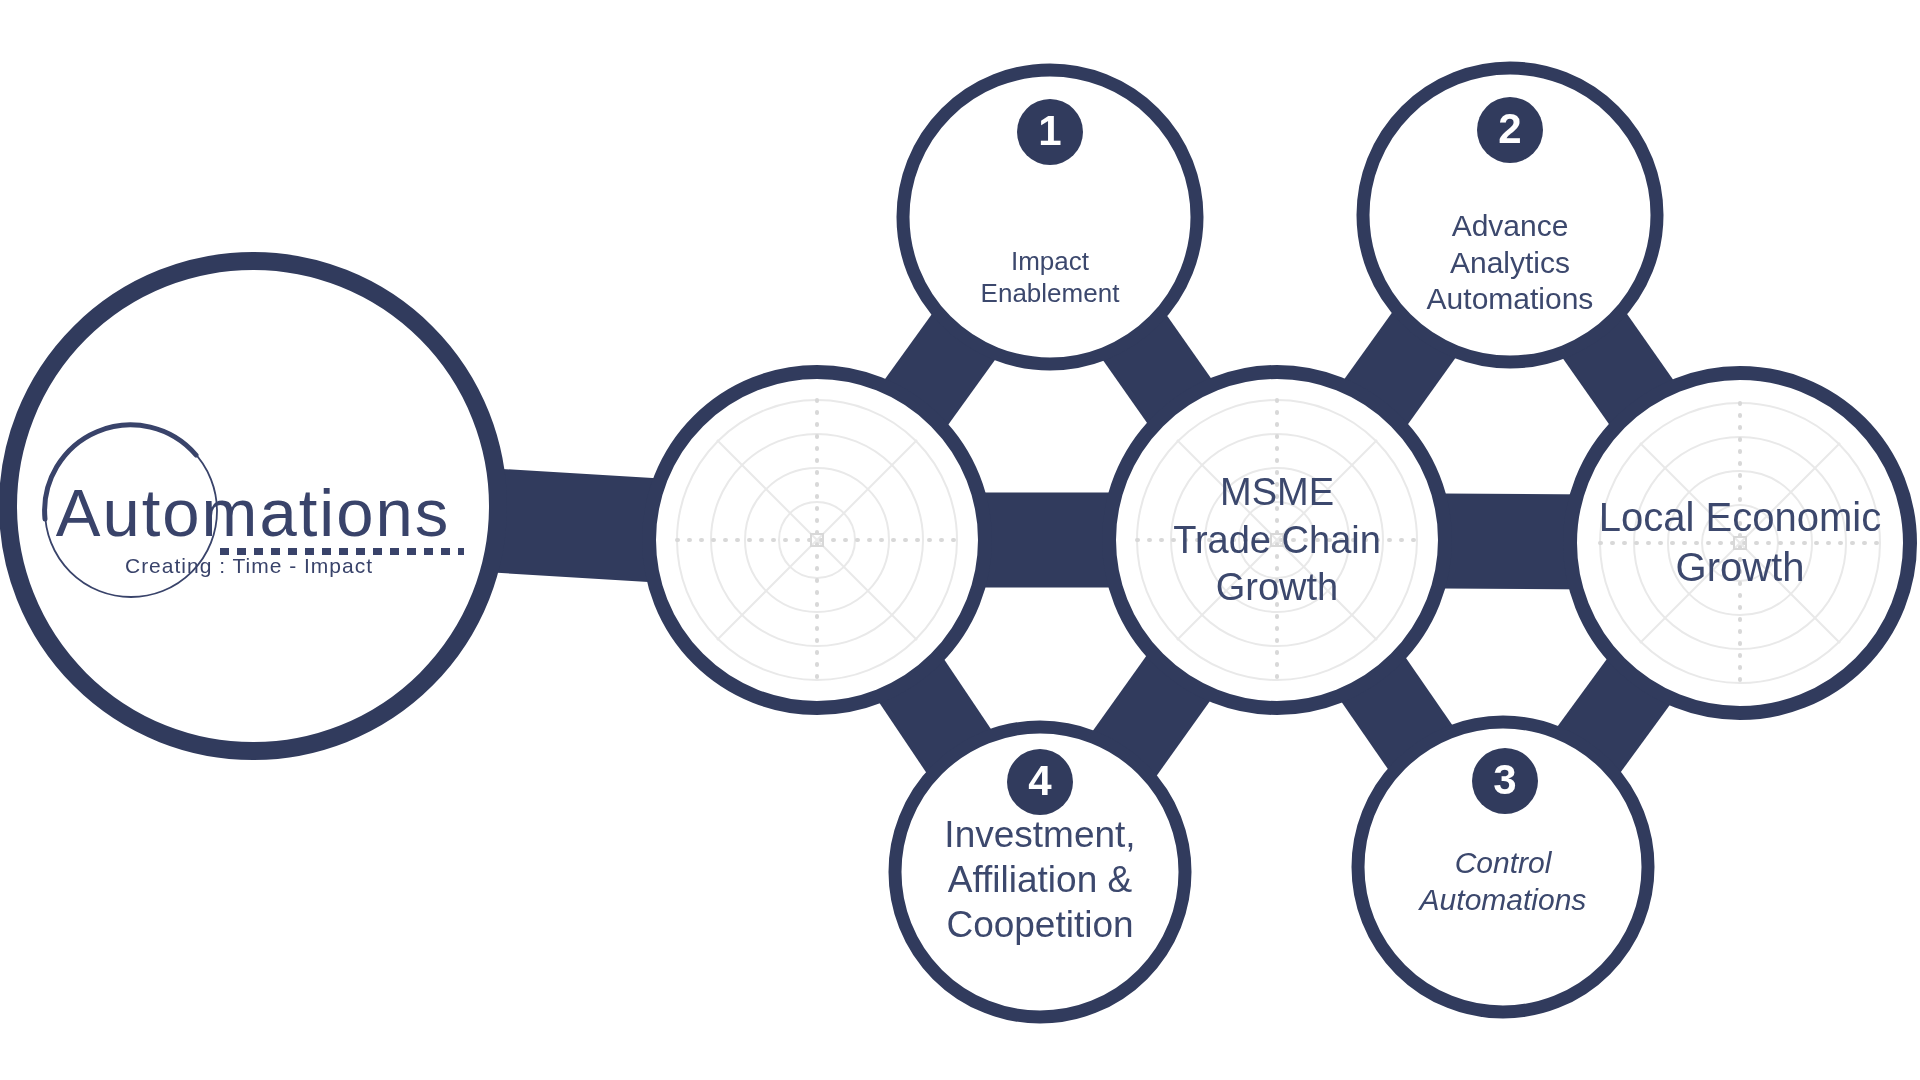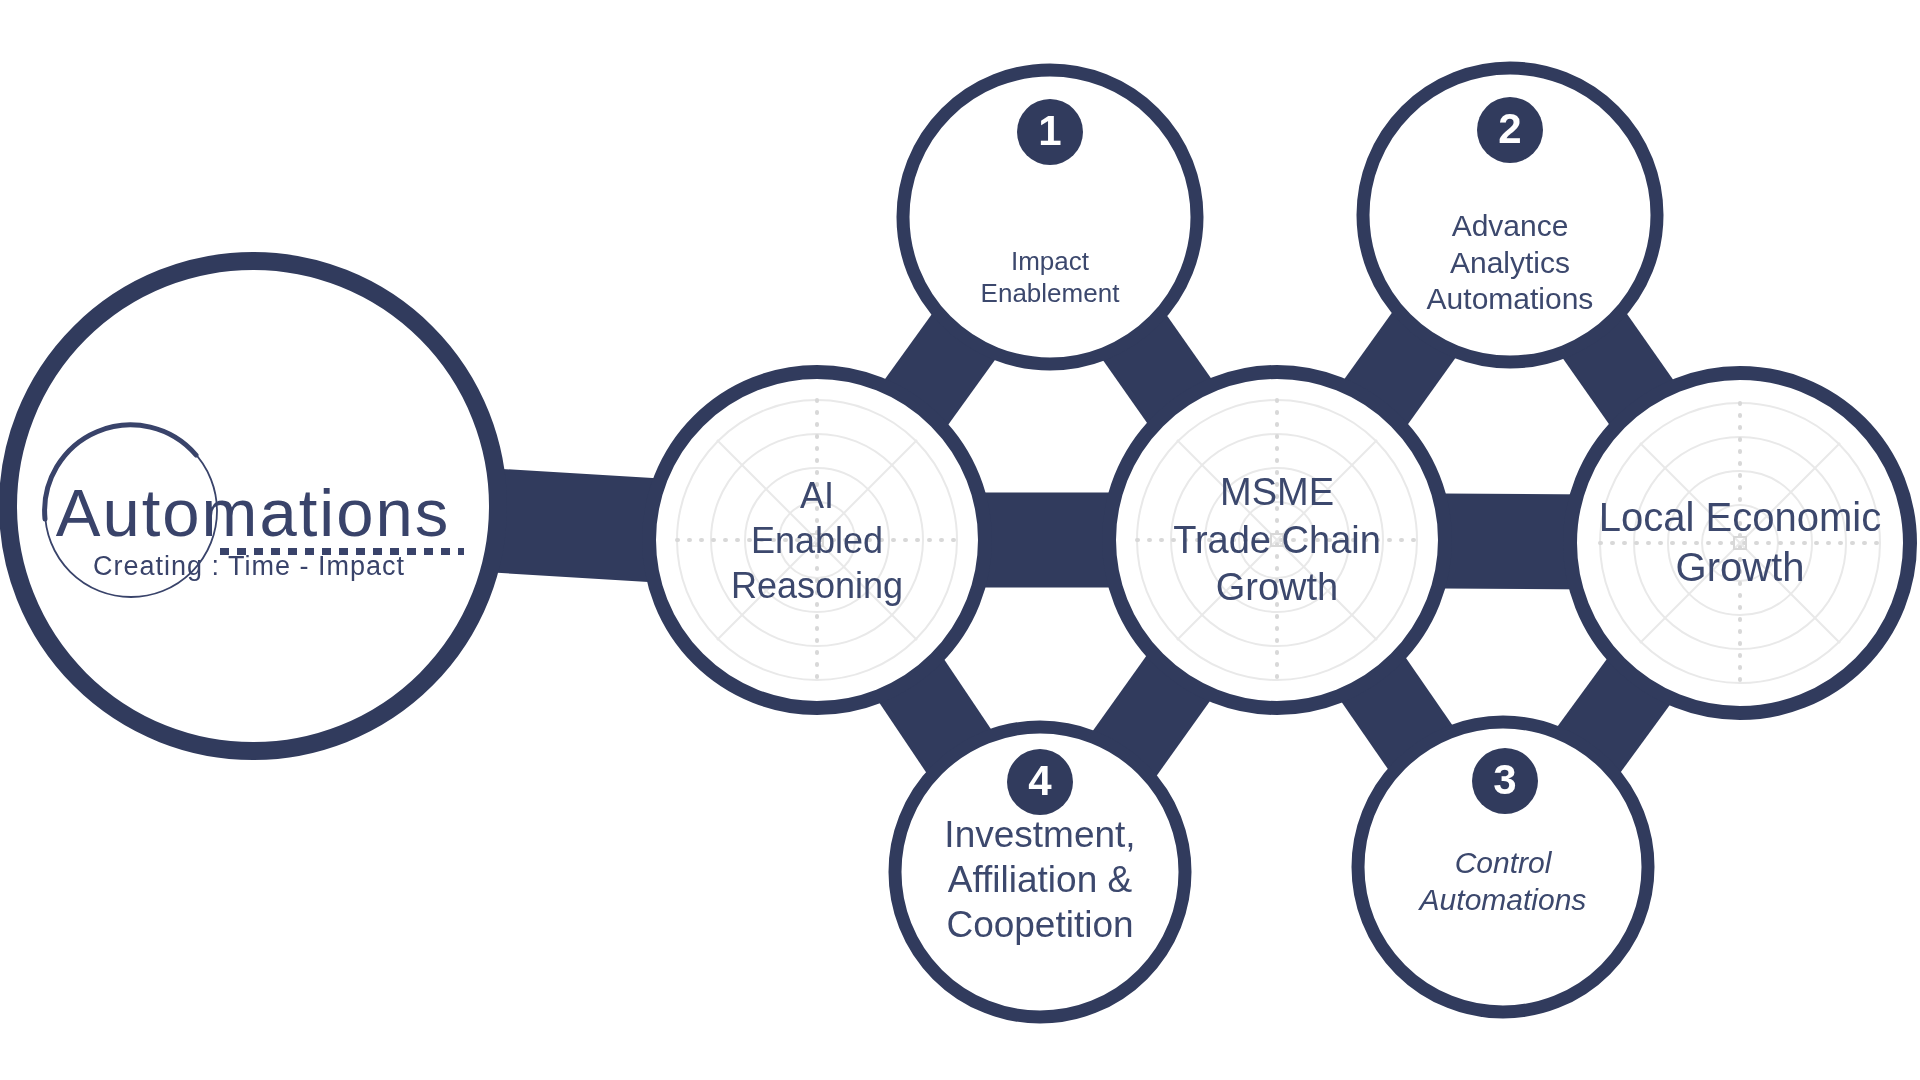--- a/index.html
+++ b/index.html
@@ -53,21 +53,21 @@
   .brand-underline {
     position: absolute;
     height: 7px;
     background: repeating-linear-gradient(90deg, #39436a 0 9px, transparent 9px 17px);
     pointer-events: none;
   }
   .tagline {
     position: absolute;
     transform: translate(-50%, -50%);
     color: #39436a;
-    font-size: 27px;
+    font-size: 21px;
     letter-spacing: 1px;
     white-space: nowrap;
     pointer-events: none;
   }
 </style>
 </head>
 <body>
 
 <div class="stage">
 
@@ -129,23 +129,20 @@
       <circle cx="1510" cy="130" r="33"></circle>
       <circle cx="1505" cy="781" r="33"></circle>
       <circle cx="1040" cy="782" r="33"></circle>
     </g>
   </svg>
 
   <div class="brand" style="left:253px; top:512px;">Automations</div>
   <div class="brand-underline" style="left:220px; top:548px; width:244px;"></div>
   <div class="tagline" style="left:249px; top:566px;">Creating : Time - Impact</div>
 
-  <div class="label big" style="left:817px;  top:540px; font-size:36px; width:320px;">AI
-Enabled
-Reasoning</div>
   <div class="label big" style="left:1277px; top:540px; font-size:38px; width:340px;">MSME
 Trade Chain
 Growth</div>
   <div class="label big" style="left:1740px; top:542px; font-size:40px; width:380px;">Local Economic
 Growth</div>
   <div class="label" style="left:1050px; top:242px; font-size:26px; width:260px;margin-top:36px;">Impact
 Enablement</div>
   <div class="label" style="left:1510px; top:243px; font-size:30px; width:260px;margin-top:20px;">Advance
 Analytics
 Automations</div>

